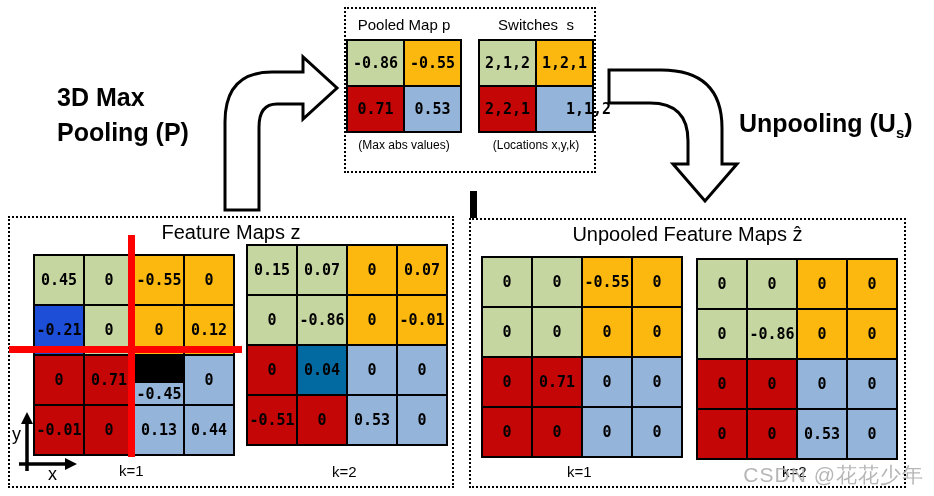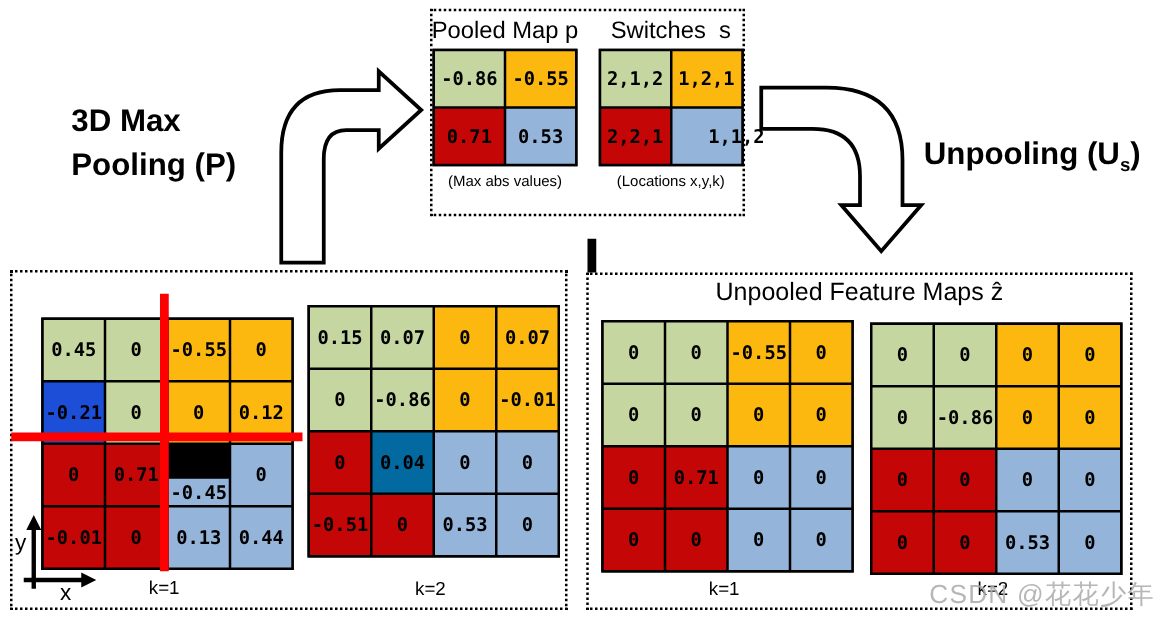--- a/index.html
+++ b/index.html
@@ -5,21 +5,21 @@
   html,body{margin:0;padding:0;background:#fff;}
   #canvas{
     position:relative;width:934px;height:496px;background:#fff;overflow:hidden;
     font-family:"Liberation Sans",sans-serif;color:#000;
   }
   .dashed-box{position:absolute;border:2px dotted #000;background:#fff;box-sizing:border-box;}
 
   
   #top-box{left:344px;top:7px;width:252px;height:166px;display:flex;justify-content:center;gap:16px;padding-top:3px;}
   .pool-col{display:flex;flex-direction:column;align-items:center;}
-  .panel-title{font-size:19px;white-space:pre;line-height:26px;}
+  .panel-title{font-size:15px;white-space:pre;line-height:26px;}
   .grid{display:grid;gap:2px;background:#000;border:2px solid #000;text-align:right;}
   .grid2{grid-template-columns:repeat(2,55px);grid-auto-rows:44px;margin-top:1px;}
   .grid4{grid-template-columns:repeat(4,48px);grid-auto-rows:48px;position:absolute;}
   .cell{display:flex;align-items:center;justify-content:center;
         font-family:"DejaVu Sans Mono",monospace;font-weight:700;font-size:15px;}
   .caption{font-size:12px;margin-top:5px;}
 
   
   .op-label{position:absolute;font-size:25px;font-weight:700;line-height:1.38;}
   #max-pool-label{left:57px;top:80px;}
@@ -89,20 +89,21 @@
           <div class="cell" style="background: rgb(198, 214, 160);">2,1,2</div>
           <div class="cell" style="background: rgb(252, 184, 14);">1,2,1</div>
           <div class="cell" style="background: rgb(196, 6, 6);">2,2,1</div>
           <div class="cell" style="background: rgb(148, 180, 217); padding-left: 48px;">1,1,2</div>
         </div>
       <div class="caption">(Locations x,y,k)</div>
     </div>
   </div>
 
   <div class="dashed-box" id="left-box">
+    <div class="box-title">Feature Maps z</div>
     <div class="grid grid4" style="left:23px;top:36px;">
         <div class="cell" style="background: rgb(198, 214, 160);">0.45</div>
         <div class="cell" style="background: rgb(198, 214, 160);">0</div>
         <div class="cell" style="background: rgb(252, 184, 14);">-0.55</div>
         <div class="cell" style="background: rgb(252, 184, 14);">0</div>
         <div class="cell" style="background: #1d4ed8;">-0.21</div>
         <div class="cell" style="background: rgb(198, 214, 160);">0</div>
         <div class="cell" style="background: rgb(252, 184, 14);">0</div>
         <div class="cell" style="background: rgb(252, 184, 14);">0.12</div>
         <div class="cell" style="background: rgb(196, 6, 6);">0</div>

